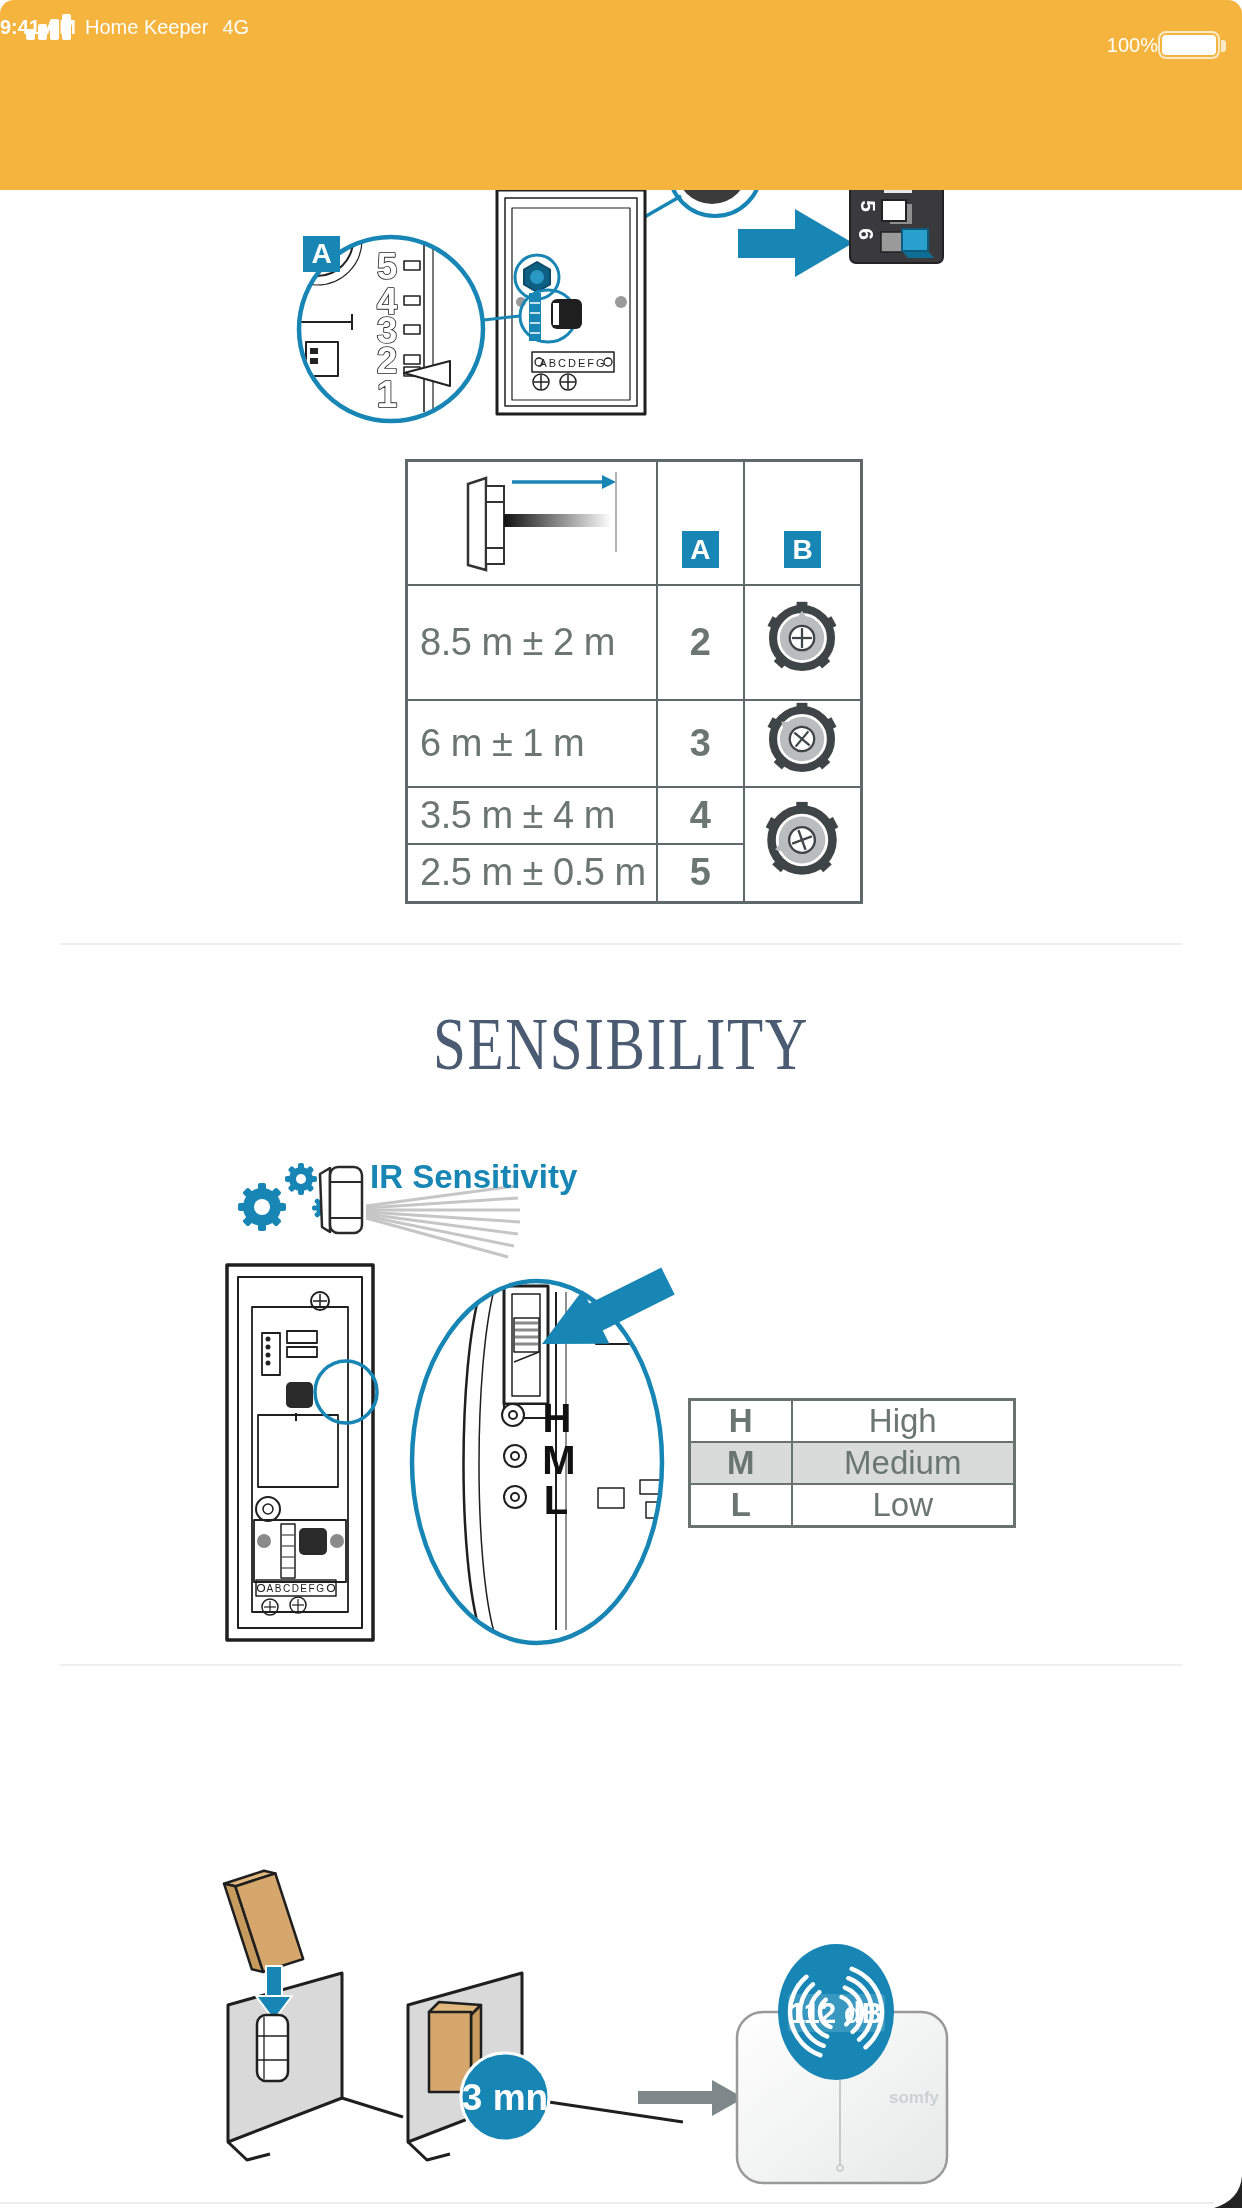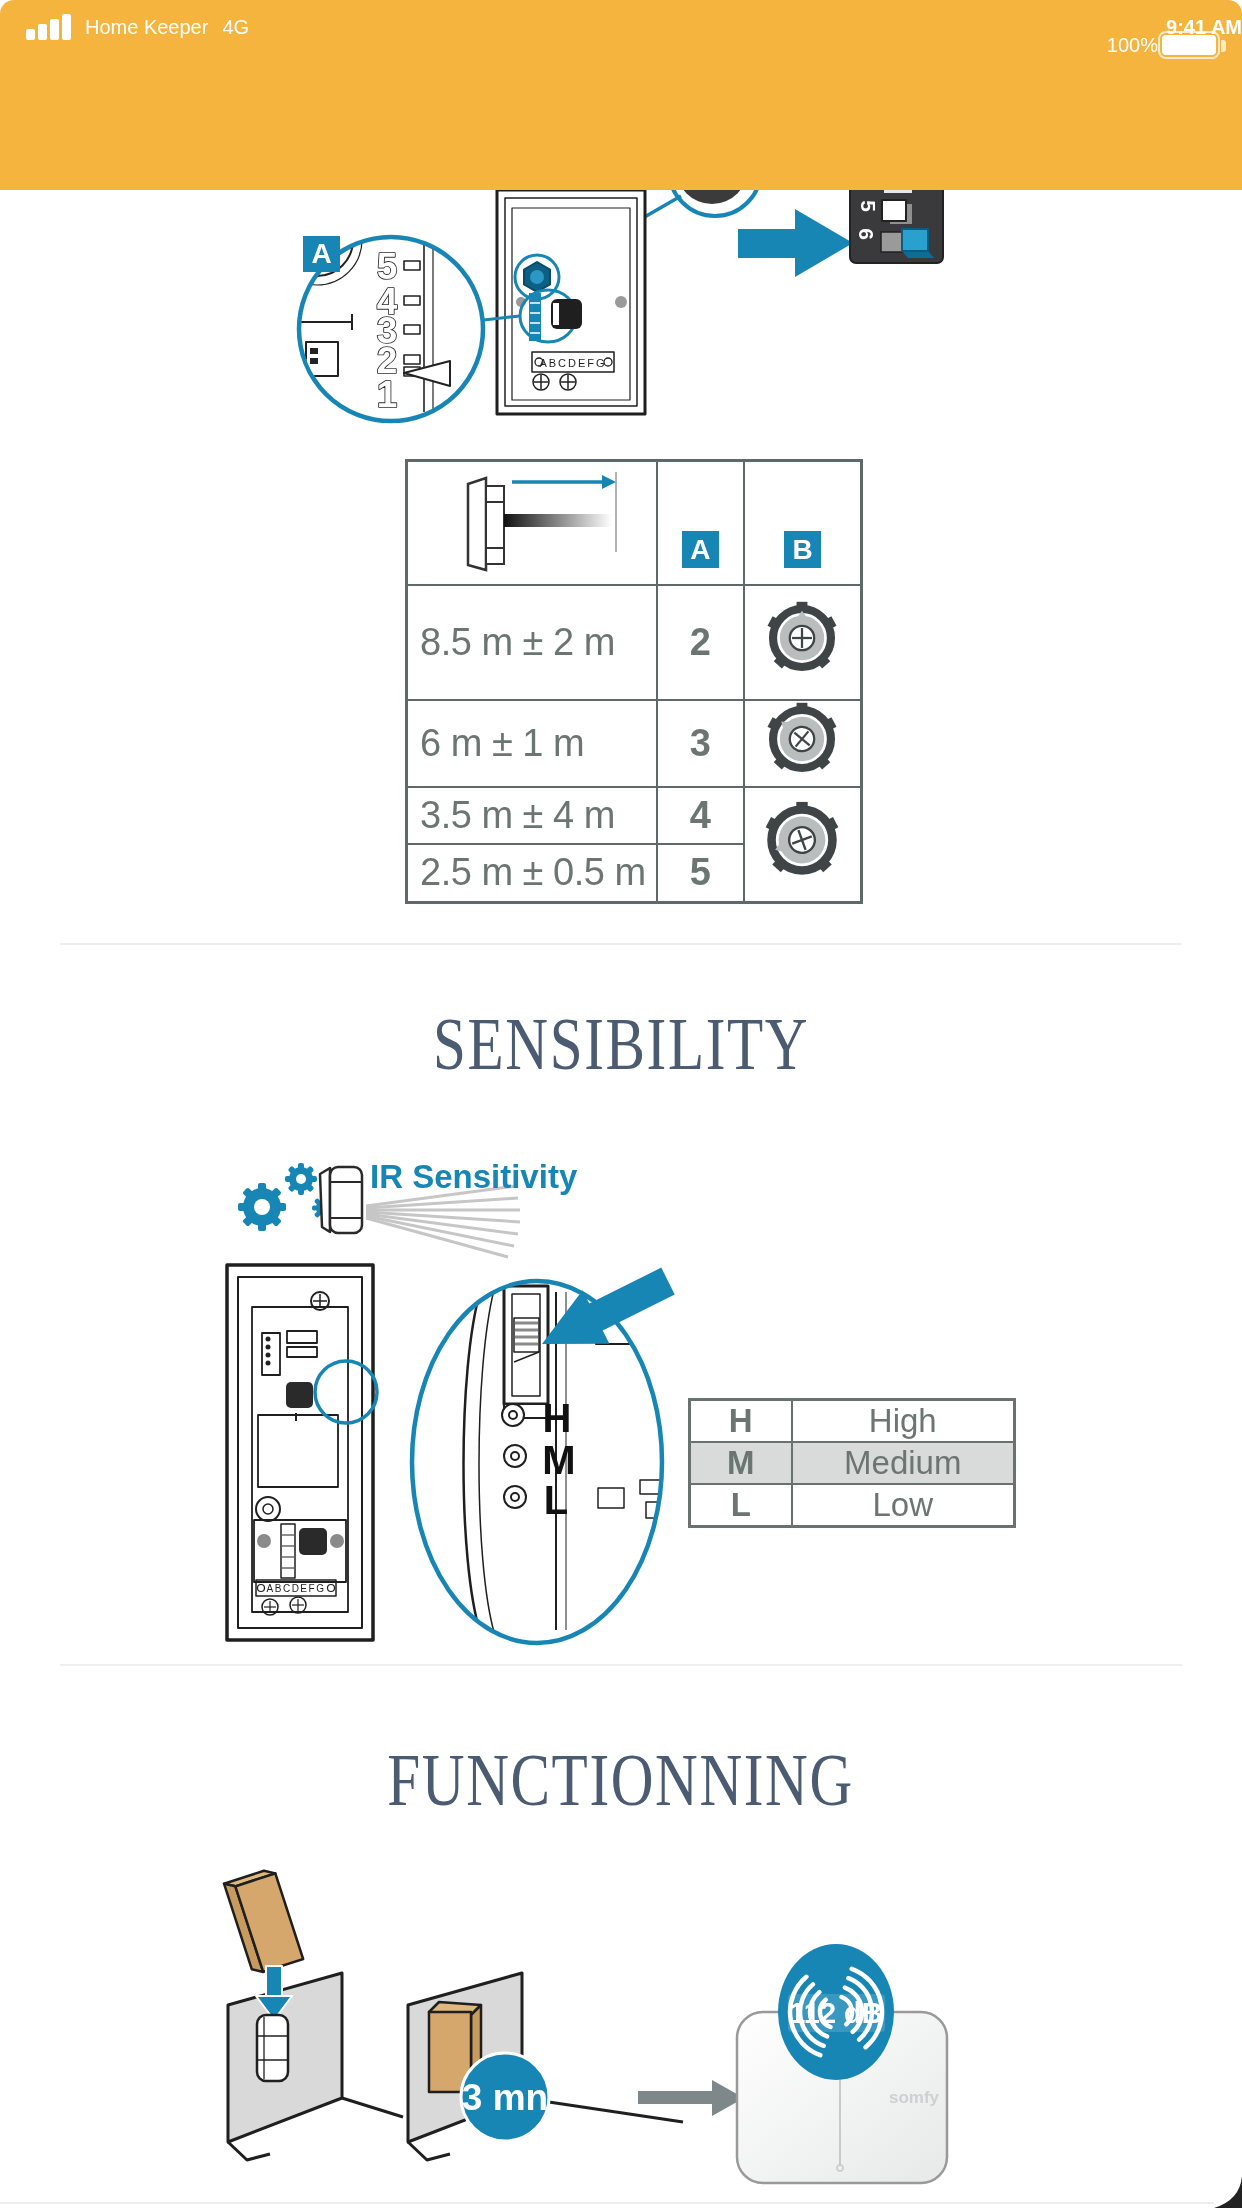--- a/index.html
+++ b/index.html
@@ -6,21 +6,21 @@
   #screen{position:relative;width:1242px;height:2208px;background:#fff;overflow:hidden;
           font-family:"Liberation Sans",sans-serif;}
   
   #topbar{position:absolute;left:0;top:0;width:1242px;height:190px;background:#F4B43E;
           border-radius:14px 14px 0 0;z-index:10;}
   #statusbar{position:absolute;left:0;top:0;width:100%;height:54px;display:flex;align-items:center;
              color:#fff;font-size:20px;}
   .sb-left{display:flex;align-items:center;gap:14px;margin-left:26px;}
   .sb-bars{display:flex;align-items:flex-end;gap:3px;height:26px;}
   .sb-bars i{display:block;width:9px;background:#fff;border-radius:2px;}
-  .sb-center{position:absolute;left:0;right:0;text-align:right;font-weight:bold;margin-left:48px;}
+  .sb-center{position:absolute;left:0;right:0;text-align:left;font-weight:bold;}
   .sb-right{margin-left:auto;display:flex;align-items:center;margin-right:22px;margin-top:36px;}
   .battery{width:62px;height:28px;border:2px solid rgba(255,255,255,.7);border-radius:8px;
            padding:2px;box-sizing:border-box;position:relative;}
   .battery .fill{width:100%;height:100%;background:#fff;border-radius:4px;}
   .battery .nub{position:absolute;right:-8px;top:7px;width:5px;height:12px;
                 background:rgba(255,255,255,.7);border-radius:0 3px 3px 0;}
   #navbar{position:absolute;left:0;top:54px;width:100%;height:136px;display:flex;align-items:center;}
   #back-btn{position:absolute;left:24px;top:40px;width:56px;height:64px;display:flex;
             align-items:center;justify-content:center;cursor:pointer;}
   #nav-title{width:100%;text-align:center;color:#fff;font-weight:bold;font-size:43px;
@@ -503,23 +503,20 @@
       <td class="acell">5</td>
     </tr>
   </tbody>
     </table>
 
   <div class="divider" style="top:943px"></div>
   <div class="section-title" style="top:1002px">
     <span>SENSIBILITY</span>
   </div>
   <div class="divider" style="top:1664px"></div>
-  <div class="section-title" style="top:1738px">
-    <span>FUNCTIONNING</span>
-  </div>
 
   <table id="levels-table">
     <colgroup>
         <col style="width:102px">
         <col style="width:223px">
       </colgroup>
     <tbody>
         <tr>
       <td class="key">H</td>
       <td>High</td>

